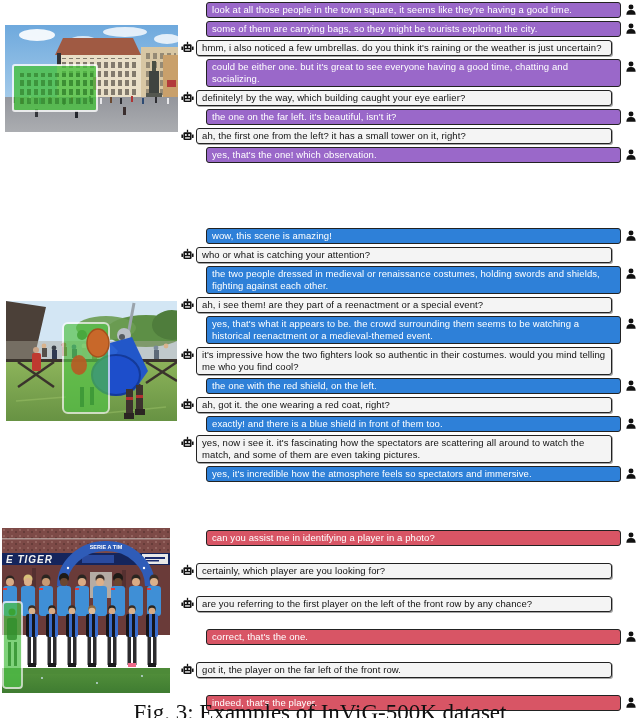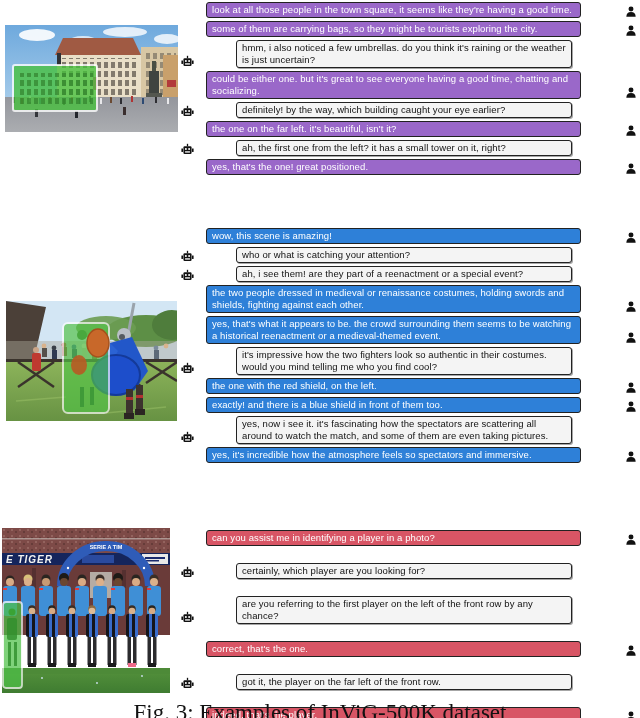--- a/index.html
+++ b/index.html
@@ -1,20 +1,20 @@
 <!DOCTYPE html>
 <html><head>
 <meta charset="utf-8">
 <style>
   html,body{margin:0;padding:0;background:#fff;}
   .canvas{position:relative;width:640px;height:718px;background:#fff;overflow:hidden;
           font-family:"Liberation Sans",sans-serif;}
   .scene{position:absolute;display:block;}
   .chat{position:absolute;display:flex;flex-direction:column;}
-  .row{display:flex;align-items:flex-end;gap:40px;}
+  .row{display:flex;align-items:flex-start;}
   .chat-1 .row{margin-bottom:3px;}
   .chat-2 .row{margin-bottom:3px;}
   .chat-3 .row{margin-bottom:17px;}
   .bubble{flex:1;font-size:9.5px;line-height:12px;padding:1px 5px;border:1px solid #222;
           border-radius:3px;letter-spacing:.1px;}
   .agent-bubble{background:#f4f4f4;color:#111;box-shadow:1px 1px 0 rgba(0,0,0,.35);}
   .user-bubble{background:var(--accent,#888);color:#fff;margin-left:25px;}
   .ricon{width:13px;height:13px;margin:1px 2px 0 0;flex:0 0 13px;}
   .picon{width:12px;height:13px;margin:1px 0 0 4px;flex:0 0 12px;}
   .agent-spacer{flex:0 0 25px;}
@@ -417,21 +417,21 @@
             <rect x="13.5" y="6.8" width="2" height="4.2" fill="#111"></rect>
             <circle cx="6" cy="7.5" r="1.2" fill="#fff"></circle>
             <circle cx="10" cy="7.5" r="1.2" fill="#fff"></circle>
             <rect x="5" y="10.2" width="6" height="1.6" fill="#fff"></rect>
           </svg>
         </span>
         <div class="bubble agent-bubble">ah, the first one from the left? it has a small tower on it, right?</div>
         <span class="agent-spacer"></span>
       </div>
     <div class="row user">
-        <div class="bubble user-bubble">yes, that's the one! great positioned.</div>
+        <div class="bubble user-bubble">yes, that's the one! which observation.</div>
         <span class="picon">
           <svg width="12" height="13" viewBox="0 0 16 16">
             <circle cx="8" cy="4.6" r="3.3" fill="#111"></circle>
             <path d="M1.8 15 q0 -6.4 6.2 -6.4 q6.2 0 6.2 6.4 z" fill="#111"></path>
           </svg>
         </span>
       </div>
   </div>
 
   <div class="chat chat-2" style="left: 181px; top: 228px; width: 456px; --accent: #2e80d8;">
@@ -452,45 +452,45 @@
             <rect x="0.5" y="6.8" width="2" height="4.2" fill="#111"></rect>
             <rect x="13.5" y="6.8" width="2" height="4.2" fill="#111"></rect>
             <circle cx="6" cy="7.5" r="1.2" fill="#fff"></circle>
             <circle cx="10" cy="7.5" r="1.2" fill="#fff"></circle>
             <rect x="5" y="10.2" width="6" height="1.6" fill="#fff"></rect>
           </svg>
         </span>
         <div class="bubble agent-bubble">who or what is catching your attention?</div>
         <span class="agent-spacer"></span>
       </div>
+    <div class="row user">
+        <div class="bubble user-bubble">the two people dressed in medieval or renaissance costumes, holding swords and shields, fighting against each other.</div>
+        <span class="picon">
+          <svg width="12" height="13" viewBox="0 0 16 16">
+            <circle cx="8" cy="4.6" r="3.3" fill="#111"></circle>
+            <path d="M1.8 15 q0 -6.4 6.2 -6.4 q6.2 0 6.2 6.4 z" fill="#111"></path>
+          </svg>
+        </span>
+      </div>
     <div class="row agent">
         <span class="ricon">
           <svg width="13" height="13" viewBox="0 0 16 16">
             <rect x="7.2" y="1" width="1.6" height="3" fill="#111"></rect>
             <rect x="3" y="4" width="10" height="9.5" rx="1.5" fill="#111"></rect>
             <rect x="0.5" y="6.8" width="2" height="4.2" fill="#111"></rect>
             <rect x="13.5" y="6.8" width="2" height="4.2" fill="#111"></rect>
             <circle cx="6" cy="7.5" r="1.2" fill="#fff"></circle>
             <circle cx="10" cy="7.5" r="1.2" fill="#fff"></circle>
             <rect x="5" y="10.2" width="6" height="1.6" fill="#fff"></rect>
           </svg>
         </span>
         <div class="bubble agent-bubble">ah, i see them! are they part of a reenactment or a special event?</div>
         <span class="agent-spacer"></span>
       </div>
     <div class="row user">
-        <div class="bubble user-bubble">the two people dressed in medieval or renaissance costumes, holding swords and shields, fighting against each other.</div>
-        <span class="picon">
-          <svg width="12" height="13" viewBox="0 0 16 16">
-            <circle cx="8" cy="4.6" r="3.3" fill="#111"></circle>
-            <path d="M1.8 15 q0 -6.4 6.2 -6.4 q6.2 0 6.2 6.4 z" fill="#111"></path>
-          </svg>
-        </span>
-      </div>
-    <div class="row user">
         <div class="bubble user-bubble">yes, that's what it appears to be. the crowd surrounding them seems to be watching a historical reenactment or a medieval-themed event.</div>
         <span class="picon">
           <svg width="12" height="13" viewBox="0 0 16 16">
             <circle cx="8" cy="4.6" r="3.3" fill="#111"></circle>
             <path d="M1.8 15 q0 -6.4 6.2 -6.4 q6.2 0 6.2 6.4 z" fill="#111"></path>
           </svg>
         </span>
       </div>
     <div class="row agent">
         <span class="ricon">
@@ -509,20 +509,35 @@
       </div>
     <div class="row user">
         <div class="bubble user-bubble">the one with the red shield, on the left.</div>
         <span class="picon">
           <svg width="12" height="13" viewBox="0 0 16 16">
             <circle cx="8" cy="4.6" r="3.3" fill="#111"></circle>
             <path d="M1.8 15 q0 -6.4 6.2 -6.4 q6.2 0 6.2 6.4 z" fill="#111"></path>
           </svg>
         </span>
       </div>
+    <div class="row agent">
+        <span class="ricon">
+          <svg width="13" height="13" viewBox="0 0 16 16">
+            <rect x="7.2" y="1" width="1.6" height="3" fill="#111"></rect>
+            <rect x="3" y="4" width="10" height="9.5" rx="1.5" fill="#111"></rect>
+            <rect x="0.5" y="6.8" width="2" height="4.2" fill="#111"></rect>
+            <rect x="13.5" y="6.8" width="2" height="4.2" fill="#111"></rect>
+            <circle cx="6" cy="7.5" r="1.2" fill="#fff"></circle>
+            <circle cx="10" cy="7.5" r="1.2" fill="#fff"></circle>
+            <rect x="5" y="10.2" width="6" height="1.6" fill="#fff"></rect>
+          </svg>
+        </span>
+        <div class="bubble agent-bubble">ah, got it. the one wearing a red coat, right?</div>
+        <span class="agent-spacer"></span>
+      </div>
     <div class="row user">
         <div class="bubble user-bubble">exactly! and there is a blue shield in front of them too.</div>
         <span class="picon">
           <svg width="12" height="13" viewBox="0 0 16 16">
             <circle cx="8" cy="4.6" r="3.3" fill="#111"></circle>
             <path d="M1.8 15 q0 -6.4 6.2 -6.4 q6.2 0 6.2 6.4 z" fill="#111"></path>
           </svg>
         </span>
       </div>
     <div class="row agent">

